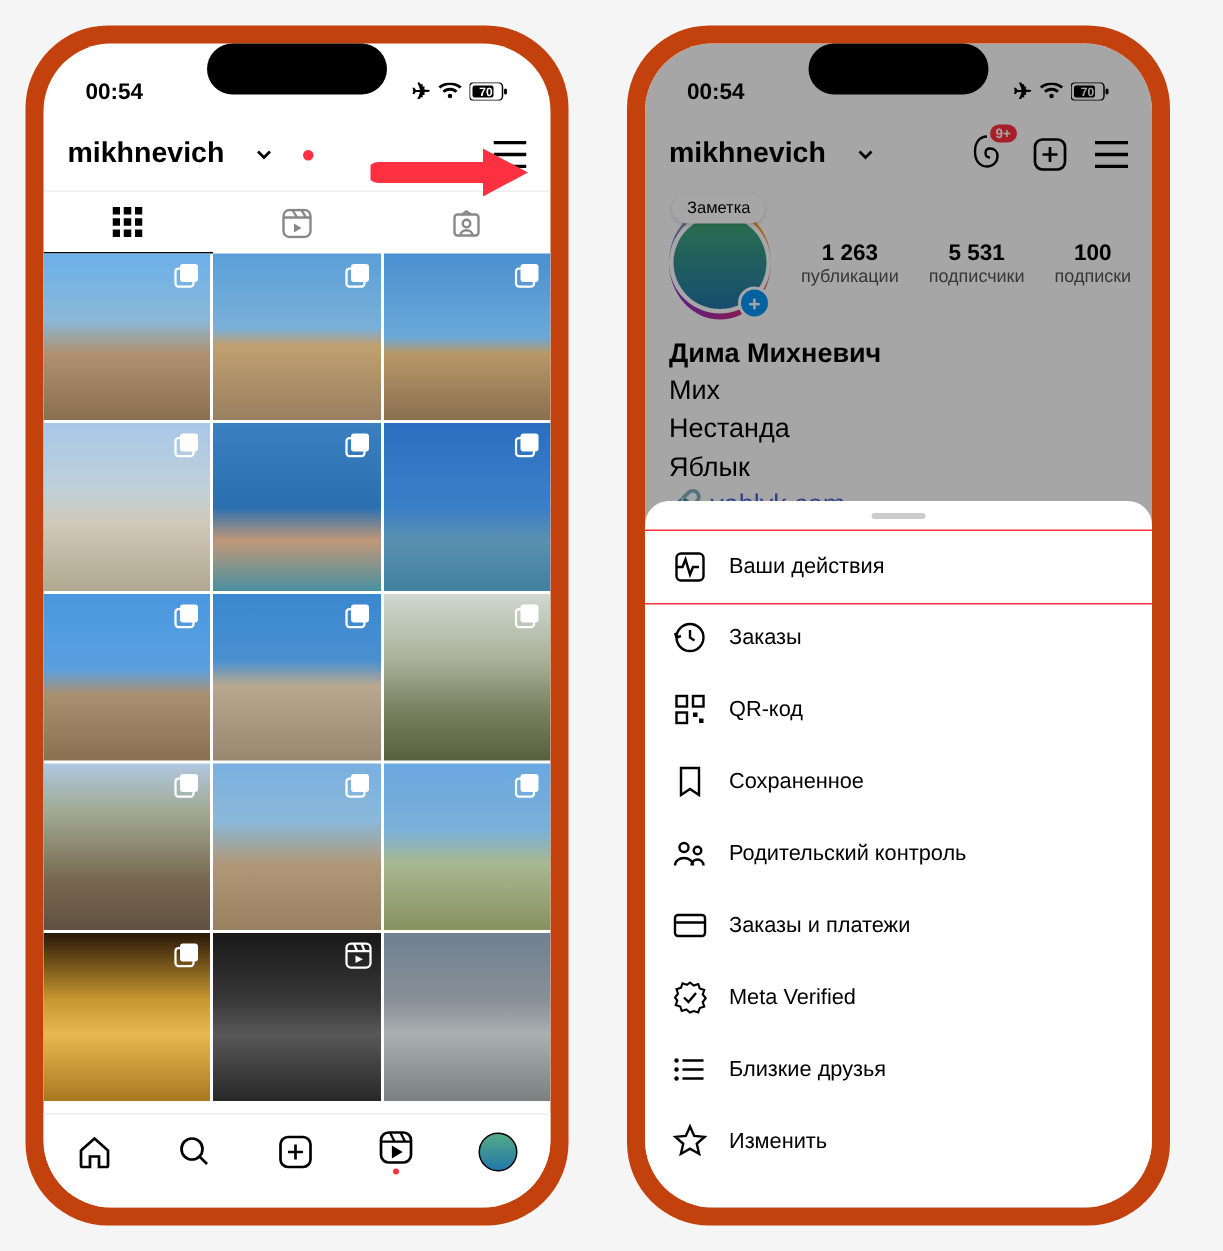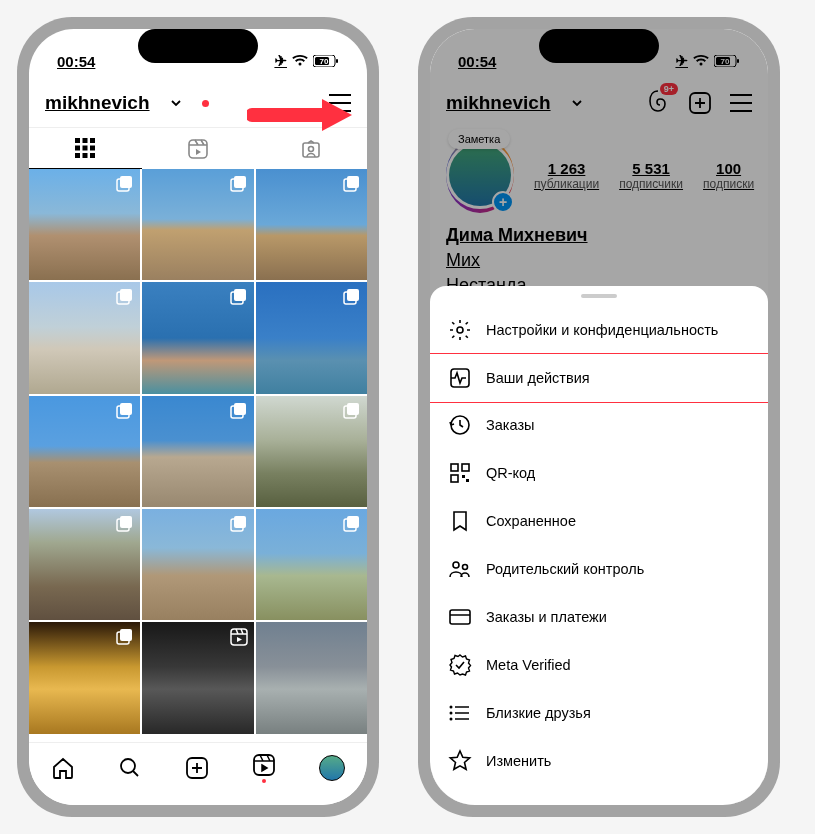--- a/index.html
+++ b/index.html
@@ -1,17 +1,17 @@
 <!DOCTYPE html>
 <html><head>
 <meta charset="utf-8">
 <style>
 * { margin: 0; padding: 0; box-sizing: border-box; font-family: -apple-system, Helvetica, Arial, sans-serif; }
 body { background: #f5f5f5; width: 815px; height: 834px; position: relative; }
-.phone { position: absolute; width: 362px; height: 800px; background: #a3a3a3; border-radius: 55px; padding: 12px; top: 17px; text-decoration: underline; }
+.phone { position: absolute; width: 362px; height: 800px; background: #c2410c; border-radius: 55px; padding: 12px; top: 17px; }
 .phone.left { left: 17px; }
 .phone.right { left: 418px; }
 .screen { width: 100%; height: 100%; background: #fff; border-radius: 45px; overflow: hidden; position: relative; }
 .screen.dimmed::before { content:''; position:absolute; inset:0; background:rgba(0,0,0,0.35); z-index:5; border-radius:45px; }
 .notch { position: absolute; top: 12px; left: 50%; transform: translateX(-50%); width: 120px; height: 34px; background: #000; border-radius: 20px; z-index: 100; }
 .status-bar { display: flex; justify-content: space-between; align-items: center; padding: 14px 28px 0; height: 50px; font-size: 15px; font-weight: 600; }
 .status-icons { display: flex; align-items: center; gap: 5px; }
 .header { display: flex; align-items: center; justify-content: space-between; padding: 8px 16px; height: 48px; }
 .username-row { display: flex; align-items: center; gap: 20px; font-size: 19px; font-weight: 700; }
 .red-dot { width: 7px; height: 7px; background: #ff3040; border-radius: 50%; }
@@ -324,27 +324,20 @@
       <div class="bio-link">🔗 <span>yablyk.com</span></div>
     </div>
     <div class="profile-buttons" style="position:relative;z-index:1;">
       <div class="pbtn">Изменить</div>
       <div class="pbtn">Поделиться профилем</div>
     </div>
 
     <div class="sheet">
       <div class="sheet-handle"></div>
       <div id="menu-list">
-          <div class="menu-item">
-            <svg width="24" height="24" viewBox="0 0 24 24">
-              <circle cx="12" cy="12" r="3" fill="none" stroke="#000" stroke-width="1.6"></circle>
-              <path d="M12 2v3M12 19v3M4.2 4.2l2.1 2.1M17.7 17.7l2.1 2.1M2 12h3M19 12h3M4.2 19.8l2.1-2.1M17.7 6.3l2.1-2.1" stroke="#000" stroke-width="1.6"></path>
-            </svg>
-            <span>Настройки и конфиденциальность</span>
-          </div>
           <div class="menu-item highlighted">
             <svg width="24" height="24" viewBox="0 0 24 24">
               <rect x="3" y="3" width="18" height="18" rx="3" fill="none" stroke="#000" stroke-width="1.6"></rect>
               <path d="M3 12h4l2-5 3 10 2-5h4" fill="none" stroke="#000" stroke-width="1.6"></path>
             </svg>
             <span>Ваши действия</span>
           </div>
           <div class="menu-item">
             <svg width="24" height="24" viewBox="0 0 24 24">
               <circle cx="12" cy="12" r="9" fill="none" stroke="#000" stroke-width="1.6"></circle>

